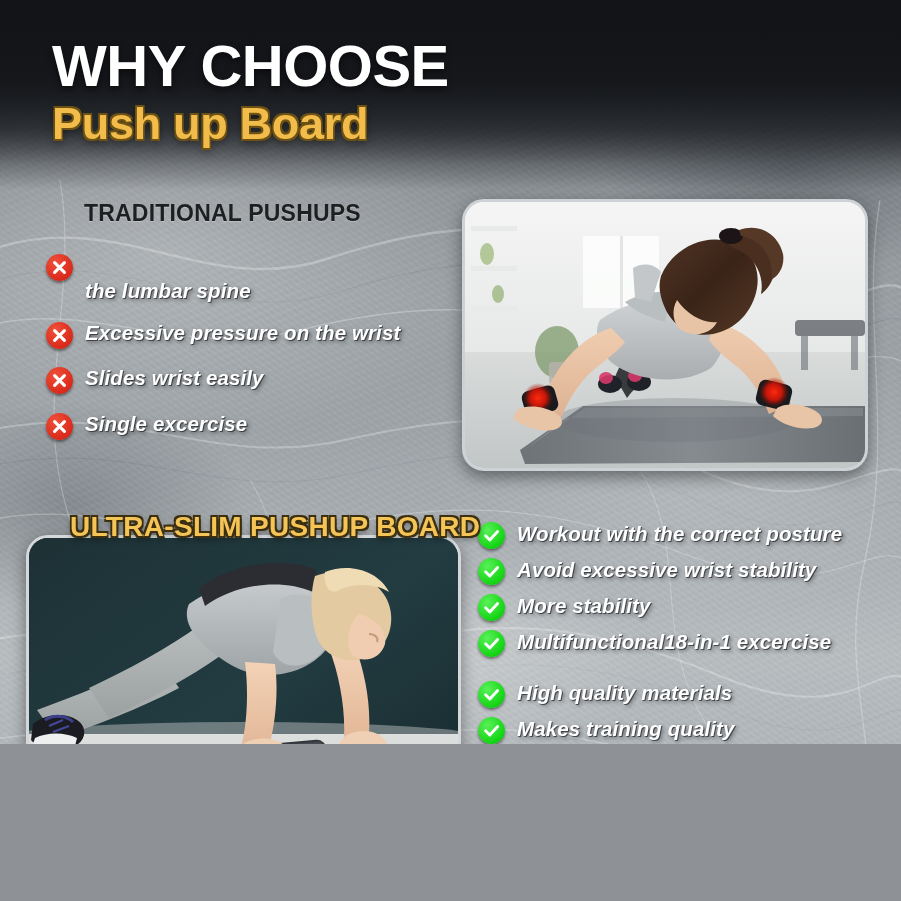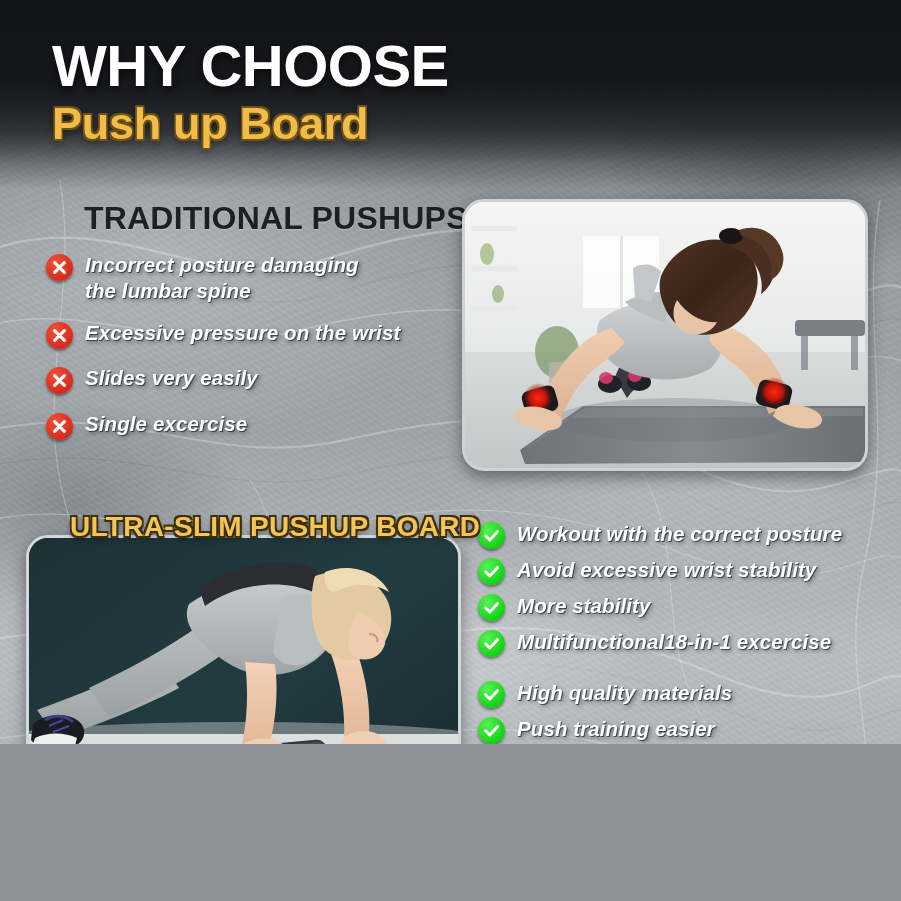--- a/index.html
+++ b/index.html
@@ -39,21 +39,21 @@
     margin-top:4px;font-size:45px;line-height:48px;font-weight:bold;color:#f2bc4b;
     letter-spacing:-.3px;
     text-shadow:
       -1.6px -1.6px 0 #6d5114, 1.6px -1.6px 0 #6d5114,
       -1.6px 1.6px 0 #6d5114, 1.6px 1.6px 0 #6d5114,
       0 4px 8px rgba(0,0,0,.5);
   }
 
   .sec-title{
     position:absolute;left:84px;top:200px;
-    font-size:32px;font-weight:bold;color:#1d1f21;letter-spacing:.2px;
+    font-size:23px;font-weight:bold;color:#1d1f21;letter-spacing:.2px;
     text-shadow:0 1px 1px rgba(255,255,255,.30);
   }
 
   .photo-label{
     position:absolute;left:40px;top:511px;z-index:6;
     font-size:28px;font-weight:bold;color:#f4c457;letter-spacing:.3px;
     text-shadow:
       -1.8px -1.8px 0 #3b2f10, 1.8px -1.8px 0 #3b2f10,
       -1.8px 1.8px 0 #3b2f10, 1.8px 1.8px 0 #3b2f10,
       0 3px 6px rgba(0,0,0,.55);
@@ -127,39 +127,39 @@
   <div class="sec-title">TRADITIONAL PUSHUPS</div>
 
   <div class="list" id="cons-list">
 
     <div class="row">
       <span class="bullet-ic x">
         <svg viewBox="0 0 27 27">
             <path d="M8.6 8.6 L18.4 18.4 M18.4 8.6 L8.6 18.4" stroke="#ffffff" stroke-width="3.1" stroke-linecap="round"></path>
           </svg>
       </span>
-      <span class="row-txt"><span>Incorrect posture damaging</span><br><span>the lumbar spine</span></span>
+      <span class="row-txt"><br><span>the lumbar spine</span></span>
     </div>
 
     <div class="row">
       <span class="bullet-ic x">
         <svg viewBox="0 0 27 27">
             <path d="M8.6 8.6 L18.4 18.4 M18.4 8.6 L8.6 18.4" stroke="#ffffff" stroke-width="3.1" stroke-linecap="round"></path>
           </svg>
       </span>
       <span class="row-txt">Excessive pressure on the wrist</span>
     </div>
 
     <div class="row" style="margin-top:14px;">
       <span class="bullet-ic x">
         <svg viewBox="0 0 27 27">
             <path d="M8.6 8.6 L18.4 18.4 M18.4 8.6 L8.6 18.4" stroke="#ffffff" stroke-width="3.1" stroke-linecap="round"></path>
           </svg>
       </span>
-      <span class="row-txt">Slides very easily</span>
+      <span class="row-txt">Slides wrist easily</span>
     </div>
 
     <div class="row" style="margin-top:17px;">
       <span class="bullet-ic x">
         <svg viewBox="0 0 27 27">
             <path d="M8.6 8.6 L18.4 18.4 M18.4 8.6 L8.6 18.4" stroke="#ffffff" stroke-width="3.1" stroke-linecap="round"></path>
           </svg>
       </span>
       <span class="row-txt">Single excercise</span>
     </div>
@@ -213,21 +213,21 @@
       </span>
       <span class="row-txt">High quality materials</span>
     </div>
 
     <div class="row">
       <span class="bullet-ic v">
         <svg viewBox="0 0 27 27">
             <path d="M7.6 13.8 L11.8 18 L19.6 9.6" stroke="#ffffff" stroke-width="2.9" fill="none" stroke-linecap="round" stroke-linejoin="round"></path>
           </svg>
       </span>
-      <span class="row-txt">Push training easier</span>
+      <span class="row-txt">Makes training quality</span>
     </div>
   </div>
 
   <div class="photo" id="photo-top">
     <svg viewBox="0 0 400 266" preserveAspectRatio="xMidYMid slice">
       <defs>
         <linearGradient id="roomBg" x1="0" y1="0" x2="0" y2="1">
           <stop offset="0" stop-color="#f4f5f4"></stop>
             <stop offset="0.55" stop-color="#e7e9e8"></stop>
             <stop offset="1" stop-color="#d3d6d6"></stop>

